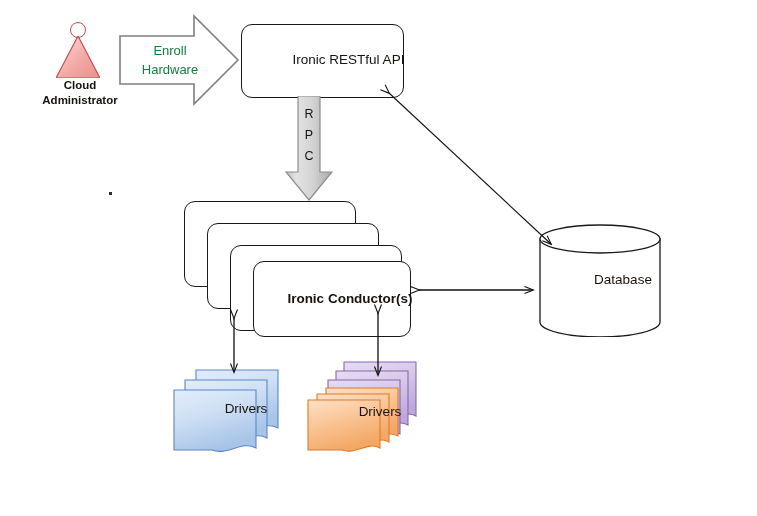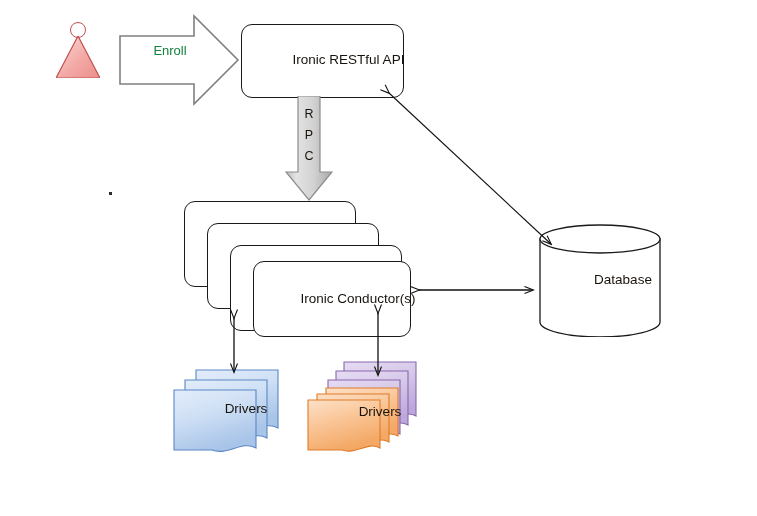--- a/index.html
+++ b/index.html
@@ -100,23 +100,24 @@
     left: 241px;
     top: 52px;
     width: 163px;
   }
   .cond-layer { position: absolute; }
   #cond-1 { left: 184px; top: 201px; width: 172px; height: 86px; }
   #cond-2 { left: 207px; top: 223px; width: 172px; height: 86px; }
   #cond-3 { left: 230px; top: 245px; width: 172px; height: 86px; }
   #cond-4 { left: 253px; top: 261px; width: 158px; height: 76px; }
   #cond-label {
-    left: 253px;
+    left: 245px;
     top: 291px;
     width: 158px;
+    font-weight: bold;
   }
   
   #rpc-arrow {
     position: absolute;
     left: 285px;
     top: 96px;
     width: 48px;
     height: 106px;
   }
   #rpc-letters {
@@ -185,28 +186,33 @@
     <svg class="body-outline" width="44" height="42" viewBox="0 0 44 42">
       <defs>
         <linearGradient id="actorGrad" x1="0" y1="0" x2="1" y2="1">
           <stop offset="0%" stop-color="#fbdedd"></stop>
           <stop offset="55%" stop-color="#f3a9a6"></stop>
           <stop offset="100%" stop-color="#ea8f8c"></stop>
         </linearGradient>
       </defs>
       <polygon points="22,0 44,42 0,42" fill="url(#actorGrad)" stroke="#c0504d" stroke-width="1.2"></polygon>
     </svg>
+    <div class="actor-caption">
+      <div>Cloud</div>
+      <div>Administrator</div>
+    </div>
   </div>
 
   <div id="enroll-arrow">
     <svg width="122" height="92" viewBox="0 0 122 92">
       <polygon points="2,22 76,22 76,2 120,46 76,90 76,70 2,70" fill="#ffffff" stroke="#808080" stroke-width="1.6" stroke-linejoin="miter"></polygon>
     </svg>
     <div class="arrow-text">
       <div>Enroll</div>
+      <div>Hardware</div>
     </div>
   </div>
 
   <div class="rbox" id="api-box"></div>
   <div class="node-label" id="api-box-label">Ironic RESTful API</div>
 
   <div id="rpc-arrow">
     <svg width="48" height="106" viewBox="0 0 48 106">
       <defs>
         <linearGradient id="rpcGrad" x1="0" y1="0" x2="1" y2="0">

